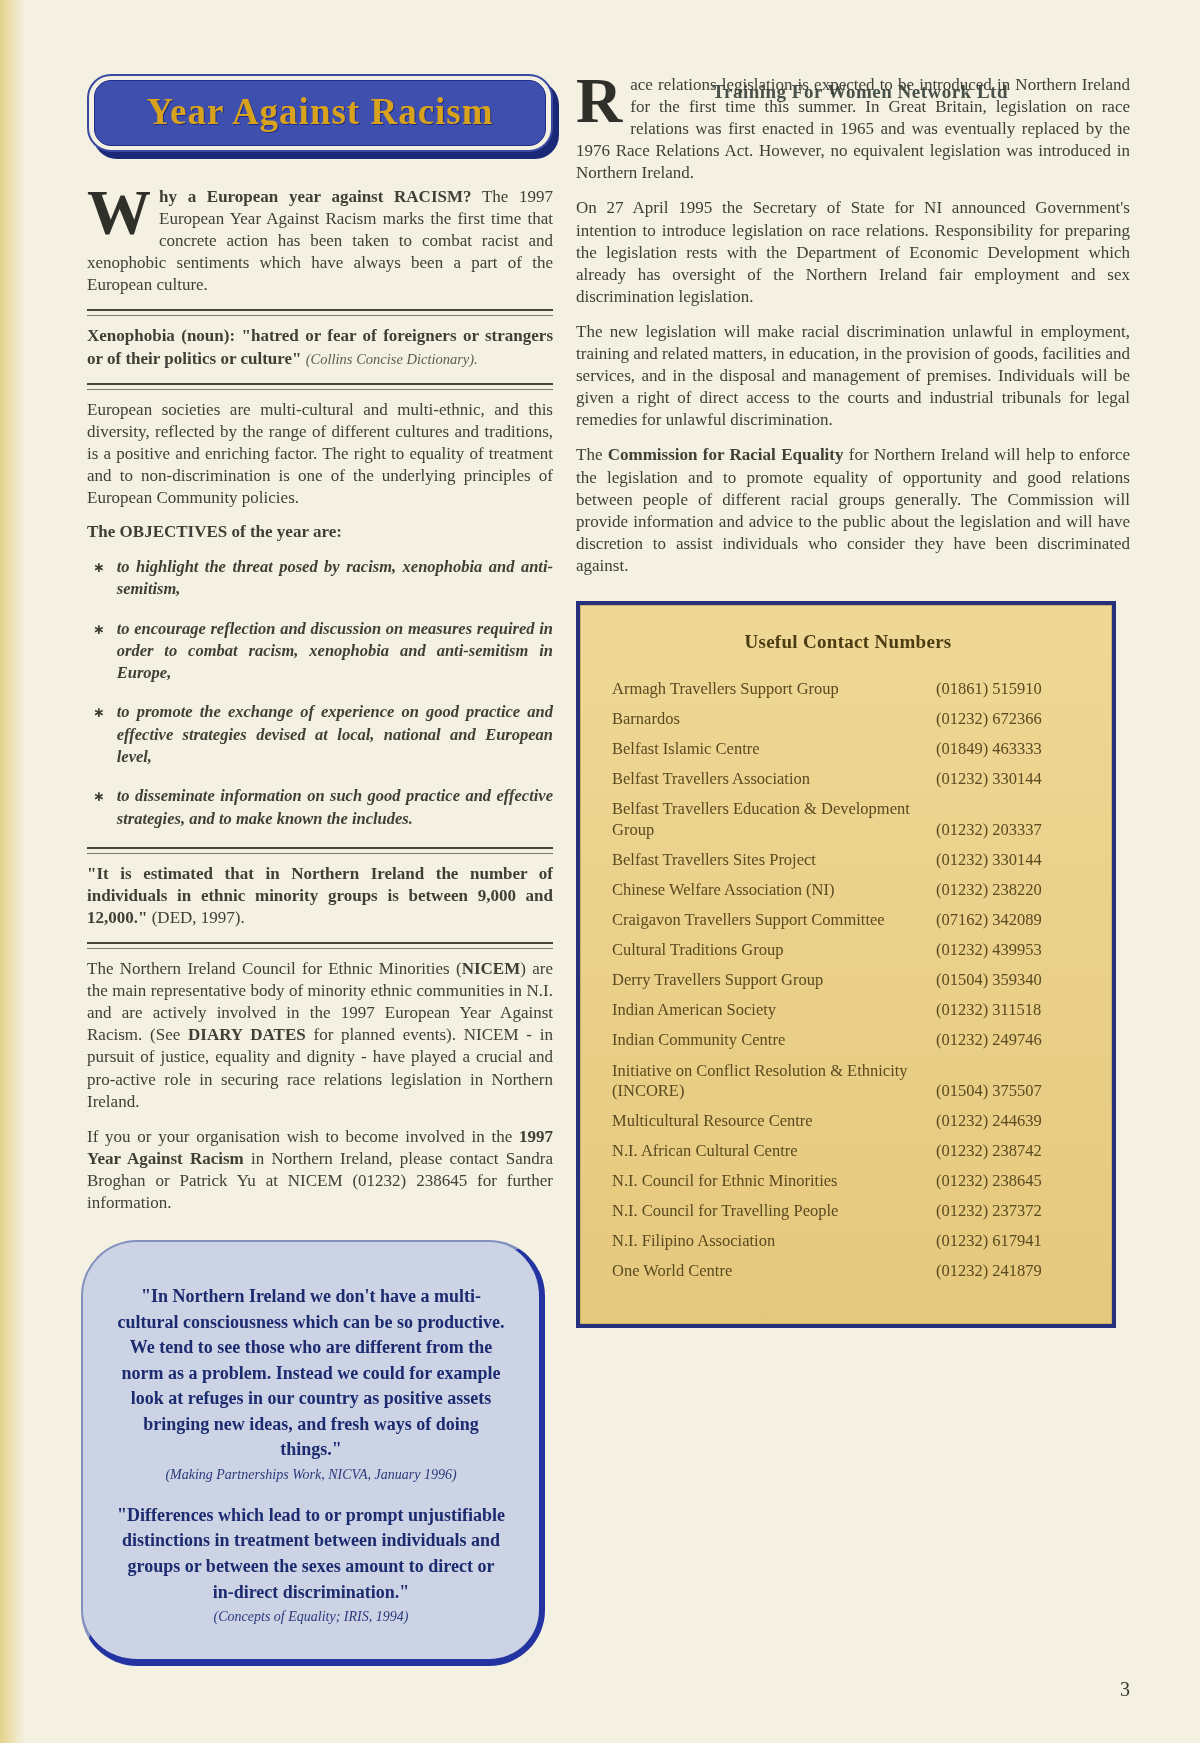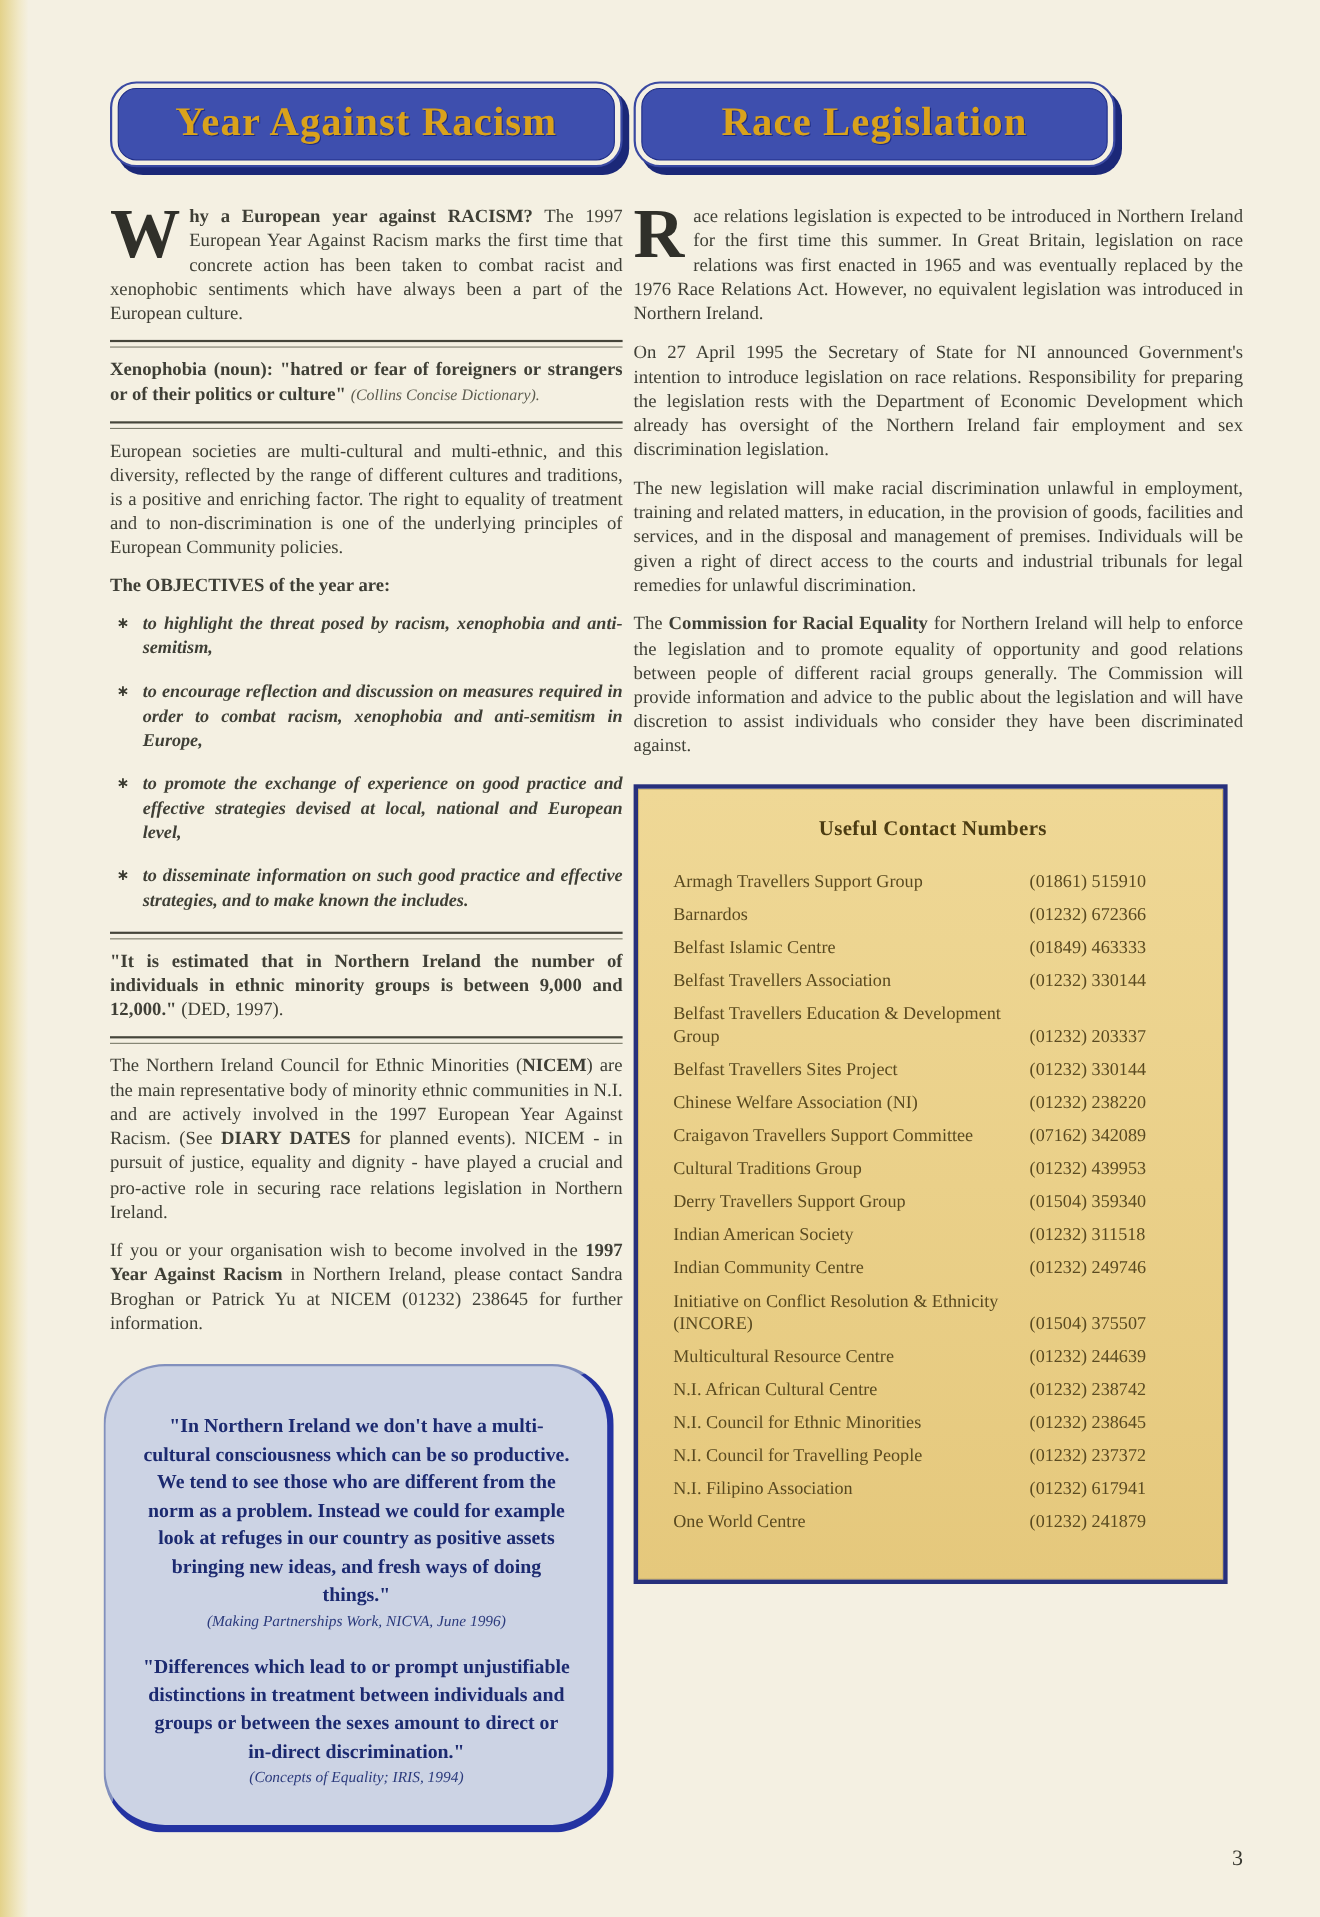--- a/index.html
+++ b/index.html
@@ -13,21 +13,21 @@
   .edge-tint{
     position:absolute;left:0;top:0;width:26px;height:100%;
     background:linear-gradient(90deg,#dfca74cc,#ead98f55 65%,transparent);
     pointer-events:none;
   }
   .header-title{
     position:absolute;top:34px;right:192px;
     font-weight:bold;font-size:19px;color:#46524a;letter-spacing:.5px;margin-top:47px;
   }
   .col{position:absolute;top:74px;}
-  .col-left{left:100px;width:466px;}
+  .col-left{left:87px;width:466px;}
   .col-right{left:576px;width:554px;}
 
   .banner-outer{
     border:2px solid #3a49a2;border-radius:24px;padding:4px 5px;
     box-shadow:6px 7px 0 0 #1b2878;background:#f4f0e2;
     margin-bottom:34px;
   }
   .banner-inner{
     background:#3e4fae;border:1px solid #1f2d86;border-radius:17px;
     text-align:center;padding:9px 0 12px;
@@ -149,34 +149,29 @@
   <p class="body estimate"><span>"It is estimated that in Northern Ireland the number of individuals in ethnic minority groups is between 9,000 and 12,000." </span><span class="cite">(DED, 1997).</span></p>
   <hr class="rule">
 
 
   <p class="body"><span>The Northern Ireland Council for Ethnic Minorities (</span><span class="b">NICEM</span><span>) are the main representative body of minority ethnic communities in N.I. and are actively involved in the 1997 European Year Against Racism. (See </span><span class="b">DIARY DATES</span><span> for planned events). NICEM - in pursuit of justice, equality and dignity - have played a crucial and pro-active role in securing race relations legislation in Northern Ireland.</span></p>
 
   <p class="body"><span>If you or your organisation wish to become involved in the </span><span class="b">1997 Year Against Racism</span><span> in Northern Ireland, please contact Sandra Broghan or Patrick Yu at NICEM (01232) 238645 for further information.</span></p>
 
   <div class="quote-box">
     <p class="quote">"In Northern Ireland we don't have a multi-cultural consciousness which can be so productive. We tend to see those who are different from the norm as a problem. Instead we could for example look at refuges in our country as positive assets bringing new ideas, and fresh ways of doing things."</p>
-    <span class="cite">(Making Partnerships Work, NICVA, June 1996)</span>
+    <span class="cite">(Making Partnerships Work, NICVA, January 1996)</span>
     <p class="quote">"Differences which lead to or prompt unjustifiable distinctions in treatment between individuals and groups or between the sexes amount to direct or in-direct discrimination."</p>
     <span class="cite">(Concepts of Equality;  IRIS, 1994)</span>
   </div>
 
 </div>
 
 <div class="col col-right">
 
-  <div class="banner-outer">
-    <div class="banner-inner">
-      <span class="banner-text">Race Legislation</span>
-    </div>
-  </div>
 
   <p class="body">
     <span class="dropcap">R</span><span>ace relations legislation is expected to be introduced in Northern Ireland for the first time this summer. In Great Britain, legislation on race relations was first enacted in 1965 and was eventually replaced by the 1976 Race Relations Act. However, no equivalent legislation was introduced in Northern Ireland.</span>
   </p>
 
   <p class="body">On 27 April 1995 the Secretary of State for NI announced Government's intention to introduce legislation on race relations. Responsibility for preparing the legislation rests with the Department of Economic Development which already has oversight of the Northern Ireland fair employment and sex discrimination legislation.</p>
 
   <p class="body">The new legislation will make racial discrimination unlawful in employment, training and related matters, in education, in the provision of goods, facilities and services, and in the disposal and management of premises. Individuals will be given a right of direct access to the courts and industrial tribunals for legal remedies for unlawful discrimination.</p>
 
   <p class="body"><span>The </span><span class="b">Commission for Racial Equality</span><span> for Northern Ireland will help to enforce the legislation and to promote equality of opportunity and good relations between people of different racial groups generally. The Commission will provide information and advice to the public about the legislation and will have discretion to assist individuals who consider they have been discriminated against.</span></p>

